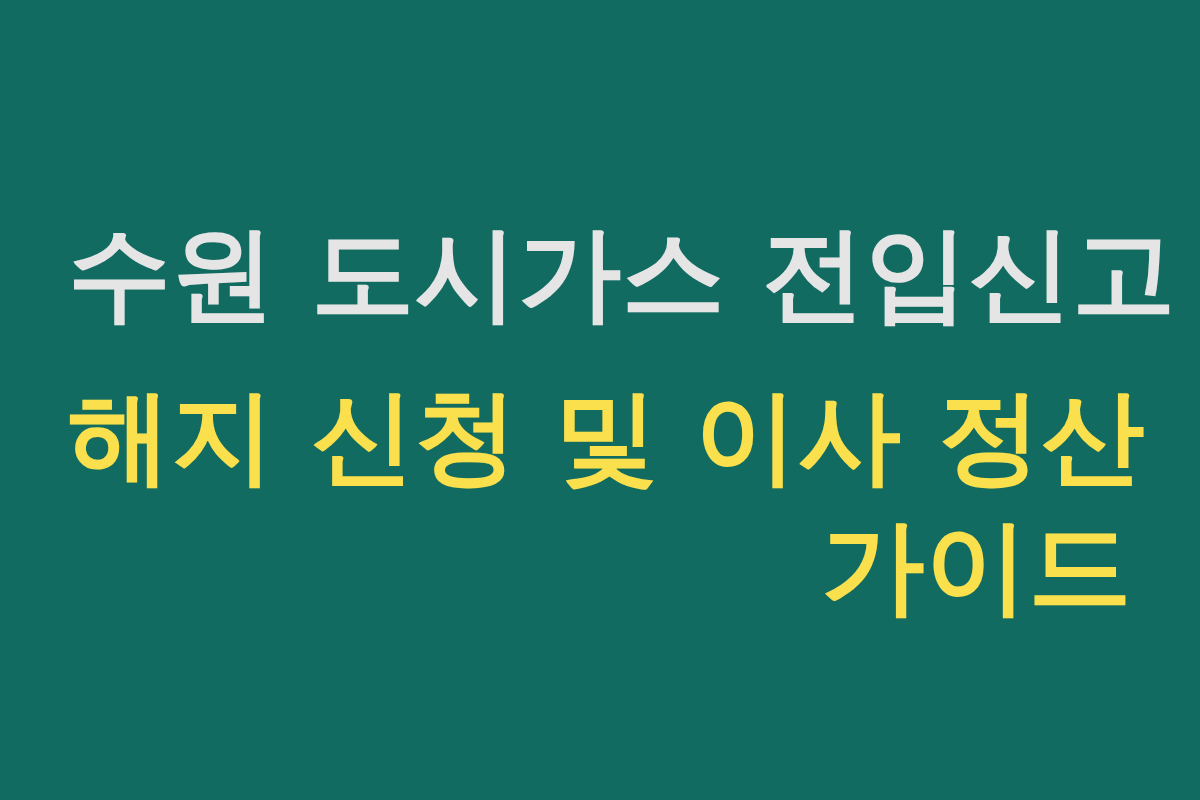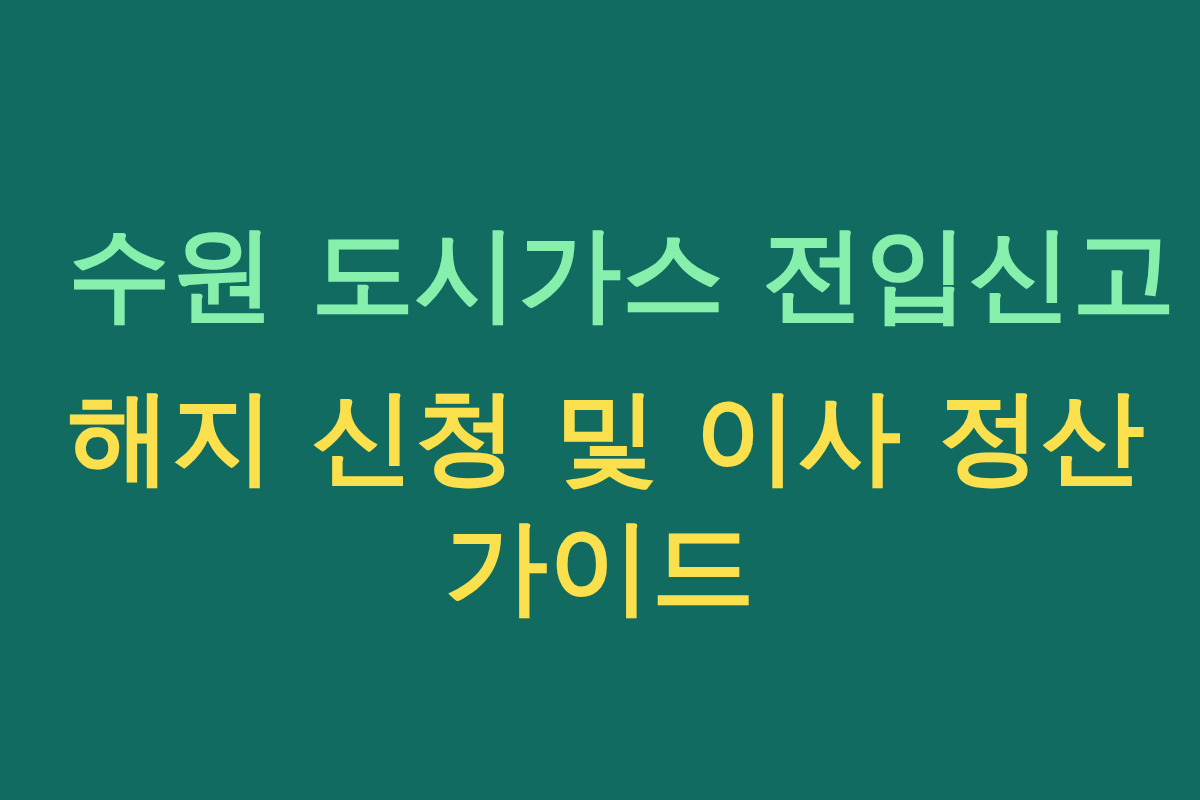--- a/index.html
+++ b/index.html
@@ -56,21 +56,21 @@
   .title-line.line-2 { font-size: 103px; margin-top: 33px; }
   .title-line.line-3 { font-size: 103px; }
 </style>
 </head>
 <body>
 
 <div id="title-card" style="background: rgb(17, 107, 96);">
 
   <div id="title-block">
 
-    <span class="title-line line-1" style="color: #86efac;">수원 도시가스 전입신고</span>
+    <span class="title-line line-1" style="color: #e5e5e5;">수원 도시가스 전입신고</span>
 
     <span class="title-line line-2" style="color: rgb(249, 224, 76);">해지 신청 및 이사 정산</span>
 
-    <span class="title-line line-3" style="color: rgb(249, 224, 76);">가이드</span>
+    <span class="title-line line-3" style="color: rgb(249, 224, 76); text-align: right;">가이드</span>
 
   </div>
 
 </div>
 
 </body></html>

